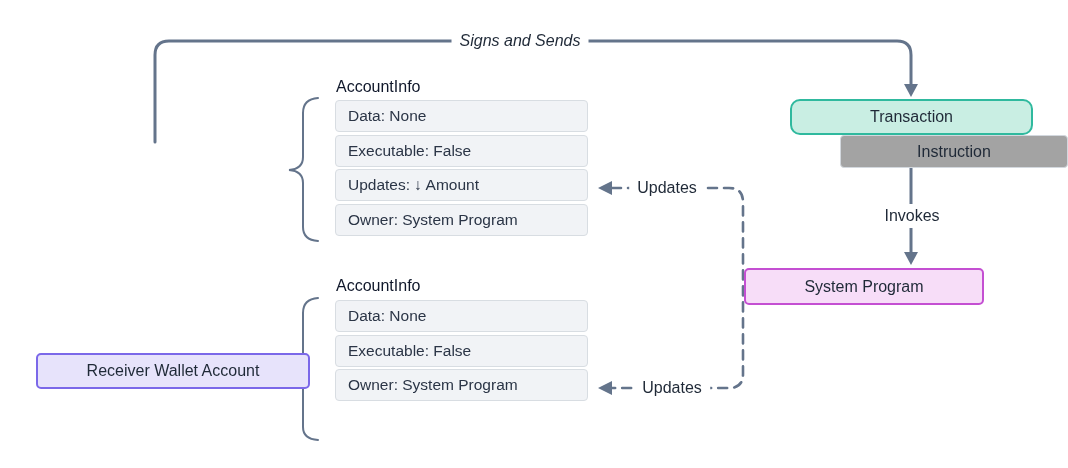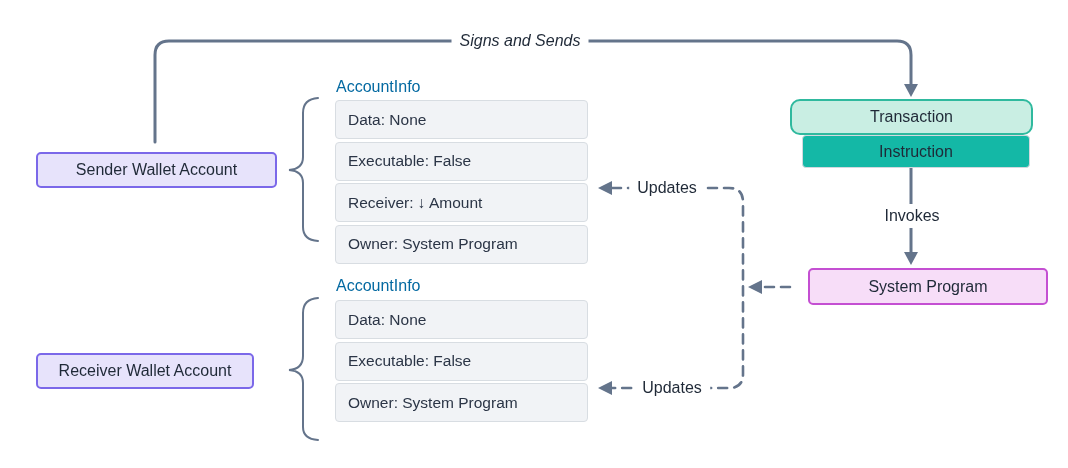--- a/index.html
+++ b/index.html
@@ -11,33 +11,33 @@
   .solid  { stroke:#64748b; stroke-width:3; fill:none; stroke-linecap:round; }
   .dashed { stroke:#64748b; stroke-width:2.6; fill:none; stroke-dasharray:9 7; stroke-linecap:round; }
   .head   { fill:#64748b; stroke:none; }
   .brace  { stroke:#64748b; stroke-width:2; fill:none; stroke-linecap:round; }
 
   .node {
     position:absolute; box-sizing:border-box; display:flex; align-items:center;
     justify-content:center; font-size:16px; color:#1f2937; white-space:nowrap;
   }
   .node-sender    { left:36px;  top:152px; width:241px; height:36px; background:#e7e3fb; border:2px solid #7b68e9; border-radius:5px; }
-  .node-receiver  { left:36px;  top:353px; width:218px; height:36px; background:#e7e3fb; border:2px solid #7b68e9; border-radius:5px; }
+  .node-receiver  { left:36px;  top:353px; width:274px; height:36px; background:#e7e3fb; border:2px solid #7b68e9; border-radius:5px; }
   .node-tx        { left:790px; top:99px;  width:243px; height:36px; background:#c9eee3; border:2px solid #2fb99e; border-radius:10px; }
-  .node-instr     { left:802px; top:135px; width:228px; height:33px; background:#14b8a6; border:1px solid #d3d8de; border-radius:4px; }
-  .node-sysprog   { left:808px; top:268px; width:240px; height:37px; background:#f7ddf8; border:2px solid #c44fd2; border-radius:5px; }
+  .node-instr     { left:840px; top:135px; width:228px; height:33px; background:#a3a3a3; border:1px solid #d3d8de; border-radius:4px; }
+  .node-sysprog   { left:744px; top:268px; width:240px; height:37px; background:#f7ddf8; border:2px solid #c44fd2; border-radius:5px; }
 
-  .tbl-title { position:absolute; left:336px; font-size:16px; color:#0369a1; }
+  .tbl-title { position:absolute; left:336px; font-size:16px; color:#0f172a; }
   .tbl-title-sender   { top:78px; }
   .tbl-title-receiver { top:277px; }
   .tbl { position:absolute; left:335px; width:253px; display:flex; flex-direction:column; gap:2.5px; }
   .tbl-sender   { top:100px; }
   .tbl-receiver { top:300px; }
   .tbl-row {
-    box-sizing:border-box; height:39px; background:#f1f3f6; border:1px solid #d8dde2;
+    box-sizing:border-box; height:32px; background:#f1f3f6; border:1px solid #d8dde2;
     border-radius:4px; display:flex; align-items:center; padding:0 12px;
     font-size:15.5px; color:#2b3546; white-space:nowrap;
   }
 
   .elabel {
     position:absolute; transform:translate(-50%,-50%); background:#ffffff;
     padding:3px 8px; font-size:16px; color:#1f2937; white-space:nowrap;
   }
   .elabel-signs   { left:520px; top:41px;font-style:italic;  }
   .elabel-invokes { left:912px; top:216px; }
@@ -61,31 +61,30 @@
     <polygon class="head" points="598,188 612,181 612,195"></polygon>
     <polygon class="head" points="598,388 612,381 612,395"></polygon>
 
     <path class="dashed" d="M790 287 L763 287"></path>
     <polygon class="head" points="748,287 762,280 762,294"></polygon>
 
     <path class="brace" d="M318 98 Q303 99 303 113 L303 157 Q303 169 289 170 Q303 171 303 183 L303 227 Q303 240 318 241"></path>
     <path class="brace" d="M318 298 Q303 299 303 313 L303 356 Q303 369 289 370 Q303 371 303 383 L303 427 Q303 439 318 440"></path>
   </svg>
 
-  <div class="node node-sender">Sender Wallet Account</div>
   <div class="node node-receiver">Receiver Wallet Account</div>
   <div class="node node-tx">Transaction</div>
   <div class="node node-instr">Instruction</div>
   <div class="node node-sysprog">System Program</div>
 
   <div class="tbl-title tbl-title-sender">AccountInfo</div>
   <div class="tbl tbl-sender">
     <div class="tbl-row">Data: None</div>
     <div class="tbl-row">Executable: False</div>
-    <div class="tbl-row">Receiver: ↓ Amount</div>
+    <div class="tbl-row">Updates: ↓ Amount</div>
     <div class="tbl-row">Owner: System Program</div>
   </div>
 
   <div class="tbl-title tbl-title-receiver">AccountInfo</div>
   <div class="tbl tbl-receiver">
     <div class="tbl-row">Data: None</div>
     <div class="tbl-row">Executable: False</div>
     <div class="tbl-row">Owner: System Program</div>
   </div>
 

